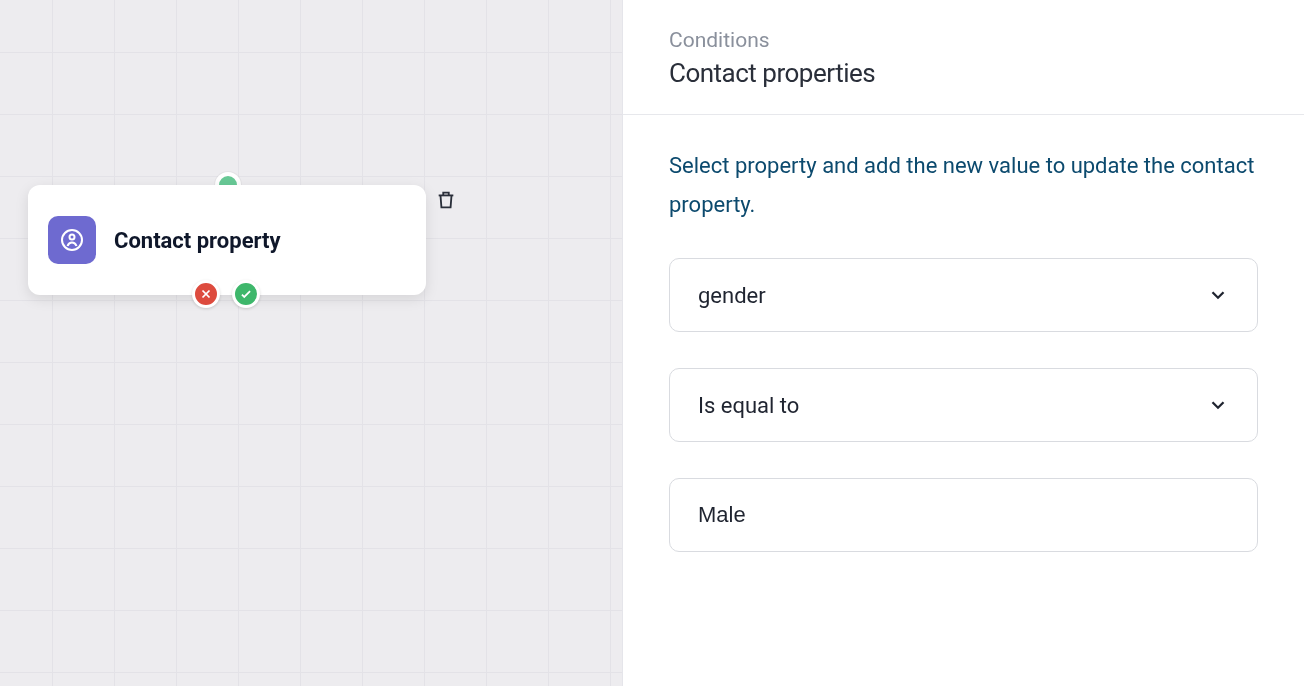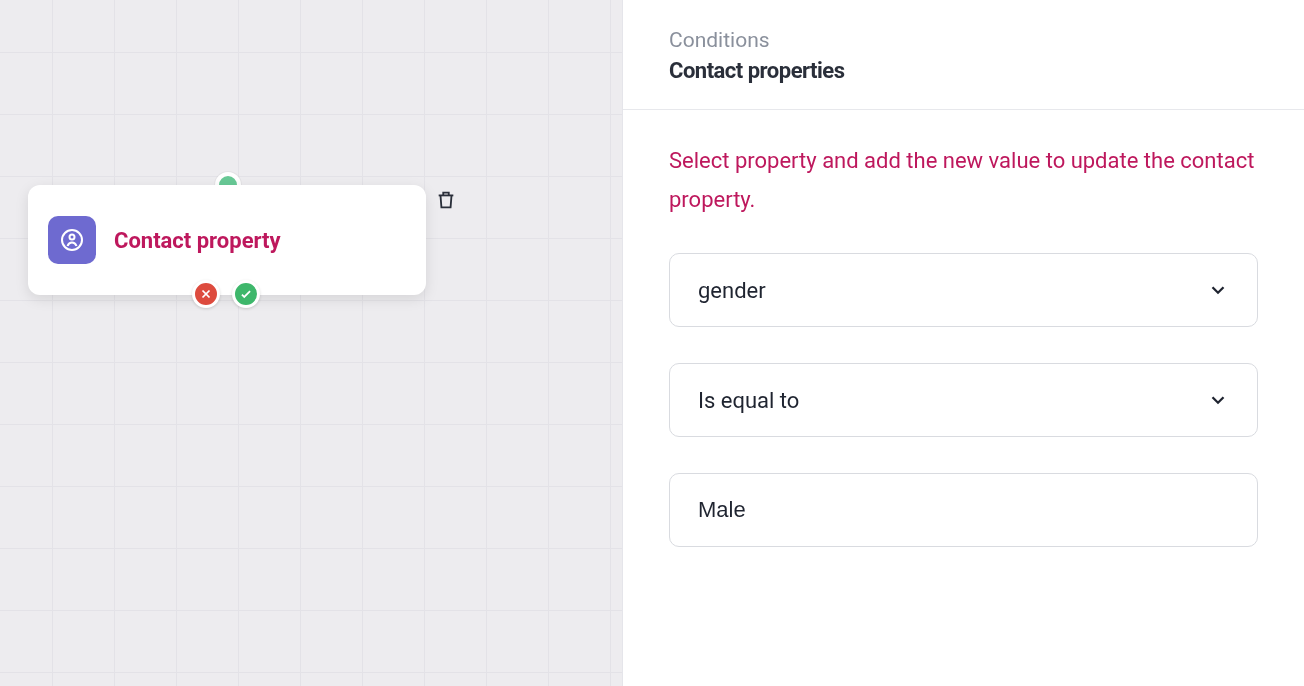--- a/index.html
+++ b/index.html
@@ -39,21 +39,21 @@
     background: #6e6ad0;
     border-radius: 10px;
     display: flex;
     align-items: center;
     justify-content: center;
     margin-right: 18px;
     flex-shrink: 0;
   }
   .node-icon-box svg { width: 24px; height: 24px; stroke: #fff; fill: none; stroke-width: 2; }
   .node-text { display: flex; flex-direction: column; }
-  .node-title { font-size: 22px; font-weight: 700; color: #be185d; }
+  .node-title { font-size: 22px; font-weight: 700; color: #0f172a; }
   .node-sub { margin-top: 6px; font-size: 18px; }
   .node-sub .prop { color: #9aa0ab; font-weight: 400; margin-right: 8px; }
   .node-sub .op   { color: #3a3f4a; font-style: italic; margin-right: 8px; }
   .node-sub .val  { color: #6e6ad0; }
 
   .handle-top {
     position: absolute;
     left: 215px;
     top: 172px;
     width: 26px; height: 26px;
@@ -96,23 +96,23 @@
   
   .panel {
     flex: 1;
     height: 100%;
     background:#fff;
     padding: 28px 46px 0 46px;
     display:flex;
     flex-direction:column;
   }
   .panel-eyebrow { font-size: 21px; color:#8a909c; margin-bottom: 6px; }
-  .panel-title   { font-size: 22px; font-weight: 700; color:#2a2f3a; letter-spacing:-0.5px; }
+  .panel-title   { font-size: 26px; font-weight: 400; color:#2a2f3a; letter-spacing:-0.5px; }
   .panel-divider { height:1px; background:#e7e8ec; margin: 26px -46px 32px -46px; }
-  .panel-desc    { font-size: 22px; color:#be185d; line-height:1.75; margin-bottom: 34px; }
+  .panel-desc    { font-size: 22px; color:#0c4a6e; line-height:1.75; margin-bottom: 34px; }
 
   .field {
     position:relative;
     border:1px solid #d9dbe0;
     border-radius:10px;
     height:74px;
     display:flex;
     align-items:center;
     padding: 0 28px;
     margin-bottom: 36px;

